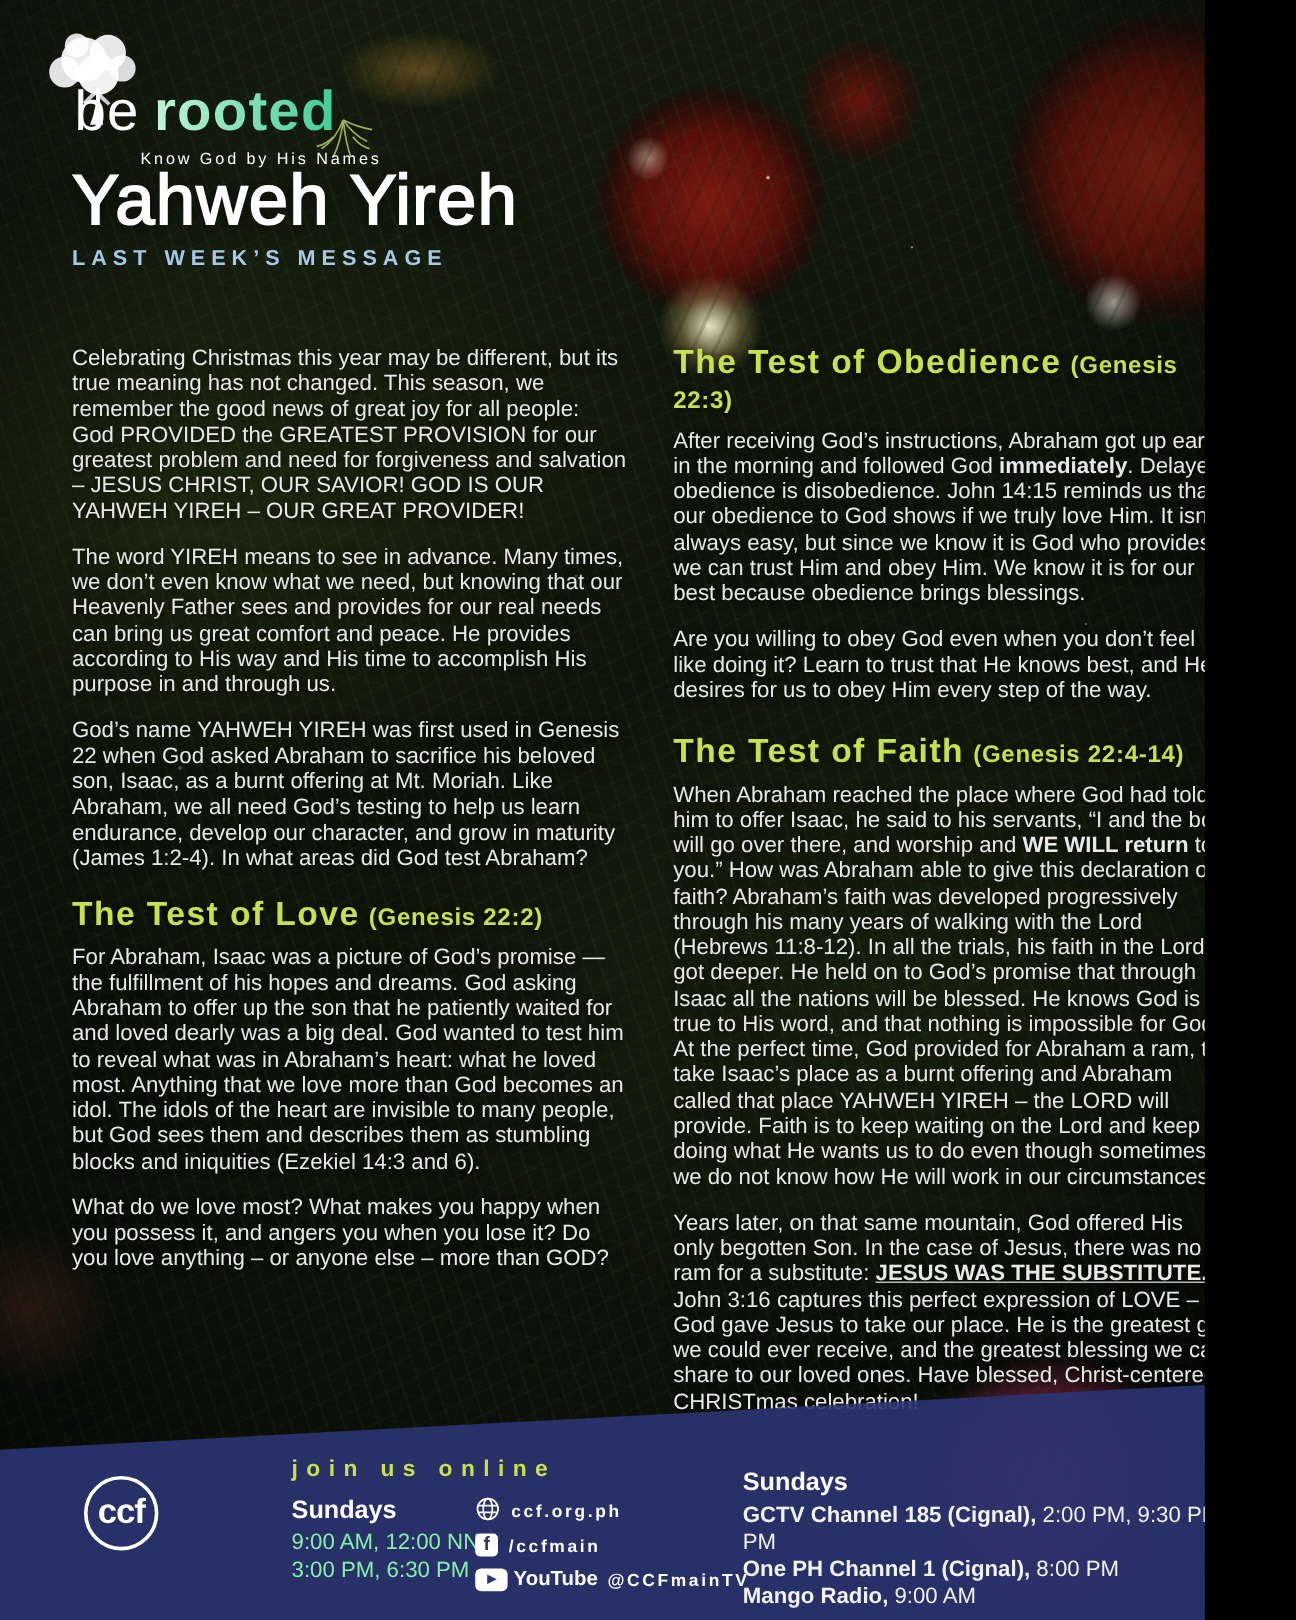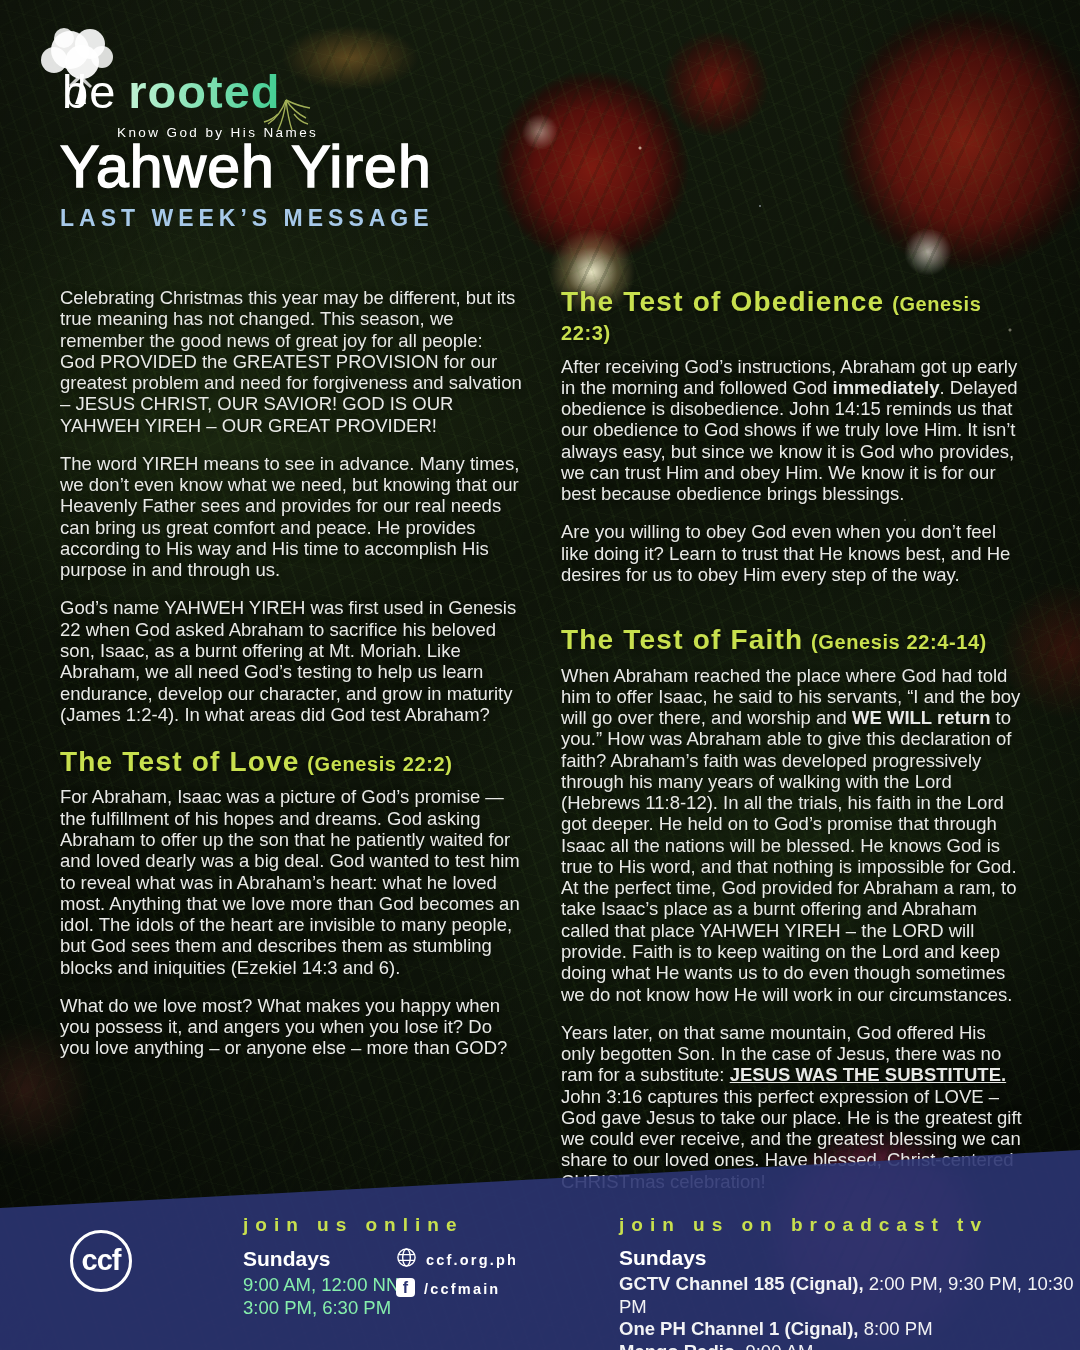--- a/index.html
+++ b/index.html
@@ -1,16 +1,16 @@
 <!DOCTYPE html>
 <html><head>
 <meta charset="utf-8">
 <style>
   html,body{margin:0;padding:0;background:#000;}
-  .page{position:relative;width:1080px;height:1350px;overflow:hidden;
+  .page{position:relative;width:1004px;height:1350px;overflow:hidden;
         font-family:"Liberation Sans",sans-serif;color:#e8e9e6;}
 
   
   .bg{position:absolute;inset:0;background:
     radial-gradient(circle 60px at 592px 272px, rgba(255,250,215,.9), rgba(255,215,140,.28) 42%, transparent 72%),
     radial-gradient(circle 34px at 928px 252px, rgba(255,255,240,.65), transparent 70%),
     radial-gradient(circle 26px at 540px 132px, rgba(255,255,235,.45), transparent 70%),
     radial-gradient(circle 128px at 592px 168px, #7c1a10 0%, #560f0b 45%, rgba(42,8,6,.65) 68%, transparent 76%),
     radial-gradient(circle 165px at 968px 140px, #8c2213 0%, #5a120c 50%, rgba(40,8,6,.55) 72%, transparent 80%),
     radial-gradient(circle 70px at 716px 84px, #66140d 0%, rgba(58,10,8,.5) 58%, transparent 76%),
@@ -47,21 +47,21 @@
       background:linear-gradient(90deg,#c2f3d4,#41cd92);
       -webkit-background-clip:text;background-clip:text;color:transparent;}
   .tagline{position:absolute;left:83px;top:103px;color:#fff;font-size:13.5px;
            letter-spacing:2.4px;white-space:nowrap;text-align:center;}
 
   
   .masthead{position:absolute;left:60px;top:138px;width:980px;}
   .title{margin:0;font-size:59px;line-height:1.0;font-weight:400;color:#fff;
          letter-spacing:1px;-webkit-text-stroke:1.5px #fff;
          text-shadow:0 2px 14px rgba(0,0,0,.55);}
-  .subtitle{margin-top:8px;font-size:23px;font-weight:700;color:#a7c9e9;
+  .subtitle{margin-top:8px;font-size:18px;font-weight:700;color:#a7c9e9;
             letter-spacing:5px;}
 
   
   .col{position:absolute;top:287px;font-size:18.5px;line-height:1.15;
        text-shadow:0 1px 7px rgba(0,0,0,.75);}
   .col-left{left:60px;width:462px;}
   .col-right{left:561px;width:463px;}
   .col p{margin:0 0 17px 0;}
   .col h2{margin:22px 0 10px 0;color:#c8e04e;font-weight:700;line-height:1.05;
           text-shadow:0 1px 6px rgba(0,0,0,.6);}
@@ -150,21 +150,21 @@
     <p><span class="sg-r">God’s name YAHWEH YIREH was first used in Genesis 22 when God asked Abraham to sacrifice his beloved son, Isaac, as a burnt offering at Mt. Moriah. Like Abraham, we all need God’s testing to help us learn endurance, develop our character, and grow in maturity (James 1:2-4). In what areas did God test Abraham?</span></p>
     <h2><span class="h-title">The Test of Love</span> <span class="h-ref">(Genesis 22:2)</span></h2>
     <p><span class="sg-r">For Abraham, Isaac was a picture of God’s promise — the fulfillment of his hopes and dreams. God asking Abraham to offer up the son that he patiently waited for and loved dearly was a big deal. God wanted to test him to reveal what was in Abraham’s heart: what he loved most. Anything that we love more than God becomes an idol. The idols of the heart are invisible to many people, but God sees them and describes them as stumbling blocks and iniquities (Ezekiel 14:3 and 6).</span></p>
     <p><span class="sg-r">What do we love most? What makes you happy when you possess it, and angers you when you lose it? Do you love anything – or anyone else – more than GOD?</span></p>
   </div>
 
   <div class="col col-right">
     <h2 class="first"><span class="h-title">The Test of Obedience</span> <span class="h-ref">(Genesis 22:3)</span></h2>
     <p><span class="sg-r">After receiving God’s instructions, Abraham got up early in the morning and followed God </span><span class="sg-b">immediately</span><span class="sg-r">. Delayed obedience is disobedience. John 14:15 reminds us that our obedience to God shows if we truly love Him. It isn’t always easy, but since we know it is God who provides, we can trust Him and obey Him. We know it is for our best because obedience brings blessings.</span></p>
     <p><span class="sg-r">Are you willing to obey God even when you don’t feel like doing it? Learn to trust that He knows best, and He desires for us to obey Him every step of the way.</span></p>
-    <h2 style="margin-top:40px"><span class="h-title">The Test of Faith</span> <span class="h-ref">(Genesis 22:4-14)</span></h2>
+    <h2 style="margin-top:26px"><span class="h-title">The Test of Faith</span> <span class="h-ref">(Genesis 22:4-14)</span></h2>
     <p><span class="sg-r">When Abraham reached the place where God had told him to offer Isaac, he said to his servants, “I and the boy will go over there, and worship and </span><span class="sg-b">WE WILL return</span><span class="sg-r"> to you.”  How was Abraham able to give this declaration of faith? Abraham’s faith was developed progressively through his many years of walking with the Lord (Hebrews 11:8-12). In all the trials, his faith in the Lord got deeper. He held on to God’s promise that through Isaac all the nations will be blessed. He knows God is true to His word, and that nothing is impossible for God. At the perfect time, God provided for Abraham a ram, to take Isaac’s place as a burnt offering and Abraham called that place YAHWEH YIREH – the LORD will provide. Faith is to keep waiting on the Lord and keep doing what He wants us to do even though sometimes we do not know how He will work in our circumstances.</span></p>
     <p><span class="sg-r">Years later, on that same mountain, God offered His only begotten Son. In the case of Jesus, there was no ram for a substitute: </span><span class="sg-bu">JESUS WAS THE SUBSTITUTE.</span><span class="sg-r"> John 3:16 captures this perfect expression of LOVE – God gave Jesus to take our place. He is the greatest gift we could ever receive, and the greatest blessing we can share to our loved ones. Have blessed, Christ-centered CHRISTmas celebration!</span></p>
   </div>
 
   <footer class="footer">
     <div class="ccf-logo"><span>ccf</span></div>
 
     <div class="f-online">
       <div class="f-heading">join us online</div>
       <div class="f-day">Sundays</div>
@@ -182,24 +182,28 @@
               <ellipse cx="11" cy="11" rx="4" ry="9"></ellipse>
               <path d="M2.5 8 h17 M2.5 14 h17"></path>
             </g>
           </svg>
         <span class="f-link-label">ccf.org.ph</span>
       </div>
       <div class="f-link-row">
         <span class="fb-icon">f</span>
         <span class="f-link-label">/ccfmain</span>
       </div>
+      <div class="f-link-row">
+        <span class="yt-badge"></span>
+        <span class="yt-word">YouTube</span>
+        <span class="yt-handle">@CCFmainTV</span>
+      </div>
     </div>
 
     <div class="f-broadcast">
-      <div class="f-heading">join us on broadcast tv</div>
       <div class="f-day" style="margin-top:10px">Sundays</div>
       <div class="f-rows">
         <div><span class="sg-b">GCTV Channel 185 (Cignal),</span><span class="sg-r"> 2:00 PM, 9:30 PM, 10:30 PM</span></div>
         <div><span class="sg-b">One PH Channel 1 (Cignal),</span><span class="sg-r"> 8:00 PM</span></div>
         <div><span class="sg-b">Mango Radio,</span><span class="sg-r"> 9:00 AM</span></div>
       </div>
     </div>
   </footer>
 
 </div>

